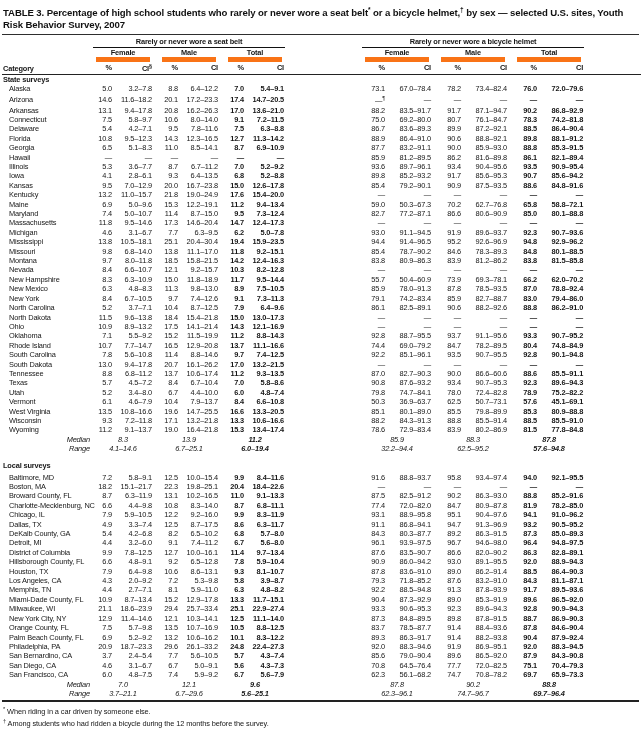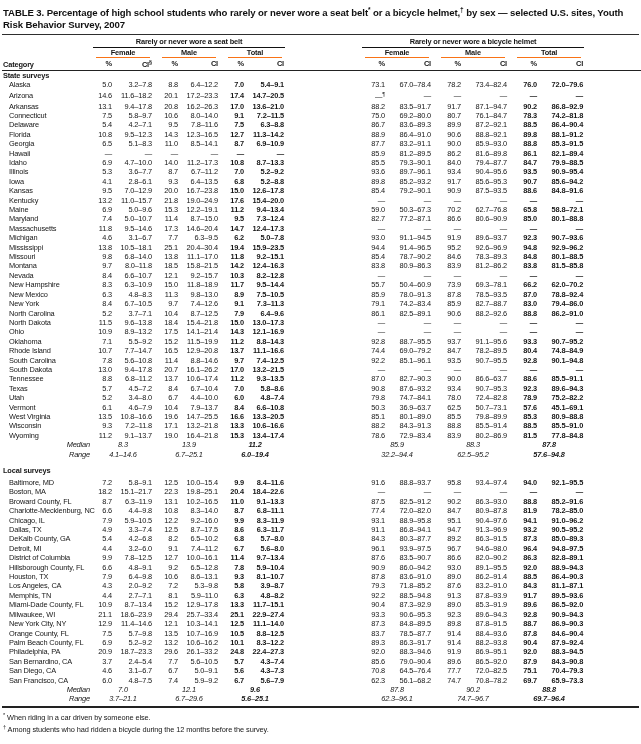--- a/index.html
+++ b/index.html
@@ -16,21 +16,21 @@
   .title sup { font-size:6.5px; }
   .title-rule { border-top:1.7px solid #2e2e2e; margin:0; }
 
   table { border-collapse:collapse; table-layout:fixed; width:639px; margin-top:2px; }
   td,th { padding:0; font-size:7.4px; line-height:9.4px; height:9.4px;
           white-space:nowrap; overflow:visible; font-weight:normal; text-align:left;
           letter-spacing:-0.15px; color:#161616; }
 
   thead th { font-weight:bold; }
   thead .grp   { border-bottom:1px solid #111; text-align:center; padding-bottom:0px; margin:0 3px; }
-  thead .sub   { border-bottom:1px solid #f97316; text-align:center; padding-bottom:0px; margin:0 6px; }
+  thead .sub   { border-bottom:5px solid #f97316; text-align:center; padding-bottom:0px; margin:0 6px; }
   thead tr.h3 > * { border-bottom:1.4px solid #222; }
   thead tr.h3 th.meas { text-align:right; padding-right:4px; }
   thead tr.h3 th.meas.pcth { padding-right:2px; }
   thead tr.h3 th.cat-h { text-align:left; padding-left:1px; vertical-align:bottom; }
   thead sup, td sup { font-size:5.4px; letter-spacing:0; }
 
   td.cat { padding-left:7px; }
   td.cat.sum { padding-left:14px; font-style:italic;text-align:right; }
   td.section-label { font-weight:bold; padding-left:1px; }
   td.section-label.gap-above { padding-top:5px; height:14px; }
@@ -259,37 +259,20 @@
           <td class="gap"></td>
           <td class="val pct">85.9</td>
           <td class="val ci">81.2–89.5</td>
           <td class="val pct">86.2</td>
           <td class="val ci">81.6–89.8</td>
           <td class="val pct total">86.1</td>
           <td class="val ci total">82.1–89.4</td>
           <td class="pad"></td>
         </tr>
         <tr>
-          <td class="cat">Idaho</td>
-          <td class="val pct">6.9</td>
-          <td class="val ci">4.7–10.0</td>
-          <td class="val pct">14.0</td>
-          <td class="val ci">11.2–17.3</td>
-          <td class="val pct total">10.8</td>
-          <td class="val ci total">8.7–13.3</td>
-          <td class="gap"></td>
-          <td class="val pct">85.5</td>
-          <td class="val ci">79.3–90.1</td>
-          <td class="val pct">84.0</td>
-          <td class="val ci">79.4–87.7</td>
-          <td class="val pct total">84.7</td>
-          <td class="val ci total">79.9–88.5</td>
-          <td class="pad"></td>
-        </tr>
-        <tr>
           <td class="cat">Illinois</td>
           <td class="val pct">5.3</td>
           <td class="val ci">3.6–7.7</td>
           <td class="val pct">8.7</td>
           <td class="val ci">6.7–11.2</td>
           <td class="val pct total">7.0</td>
           <td class="val ci total">5.2–9.2</td>
           <td class="gap"></td>
           <td class="val pct">93.6</td>
           <td class="val ci">89.7–96.1</td>
@@ -661,21 +644,21 @@
           <td class="val pct">8.8</td>
           <td class="val ci">6.8–11.2</td>
           <td class="val pct">13.7</td>
           <td class="val ci">10.6–17.4</td>
           <td class="val pct total">11.2</td>
           <td class="val ci total">9.3–13.5</td>
           <td class="gap"></td>
           <td class="val pct">87.0</td>
           <td class="val ci">82.7–90.3</td>
           <td class="val pct">90.0</td>
-          <td class="val ci">86.6–63.7</td>
+          <td class="val ci">86.6–60.6</td>
           <td class="val pct total">88.6</td>
           <td class="val ci total">85.5–91.1</td>
           <td class="pad"></td>
         </tr>
         <tr>
           <td class="cat">Texas</td>
           <td class="val pct">5.7</td>
           <td class="val ci">4.5–7.2</td>
           <td class="val pct">8.4</td>
           <td class="val ci">6.7–10.4</td>

